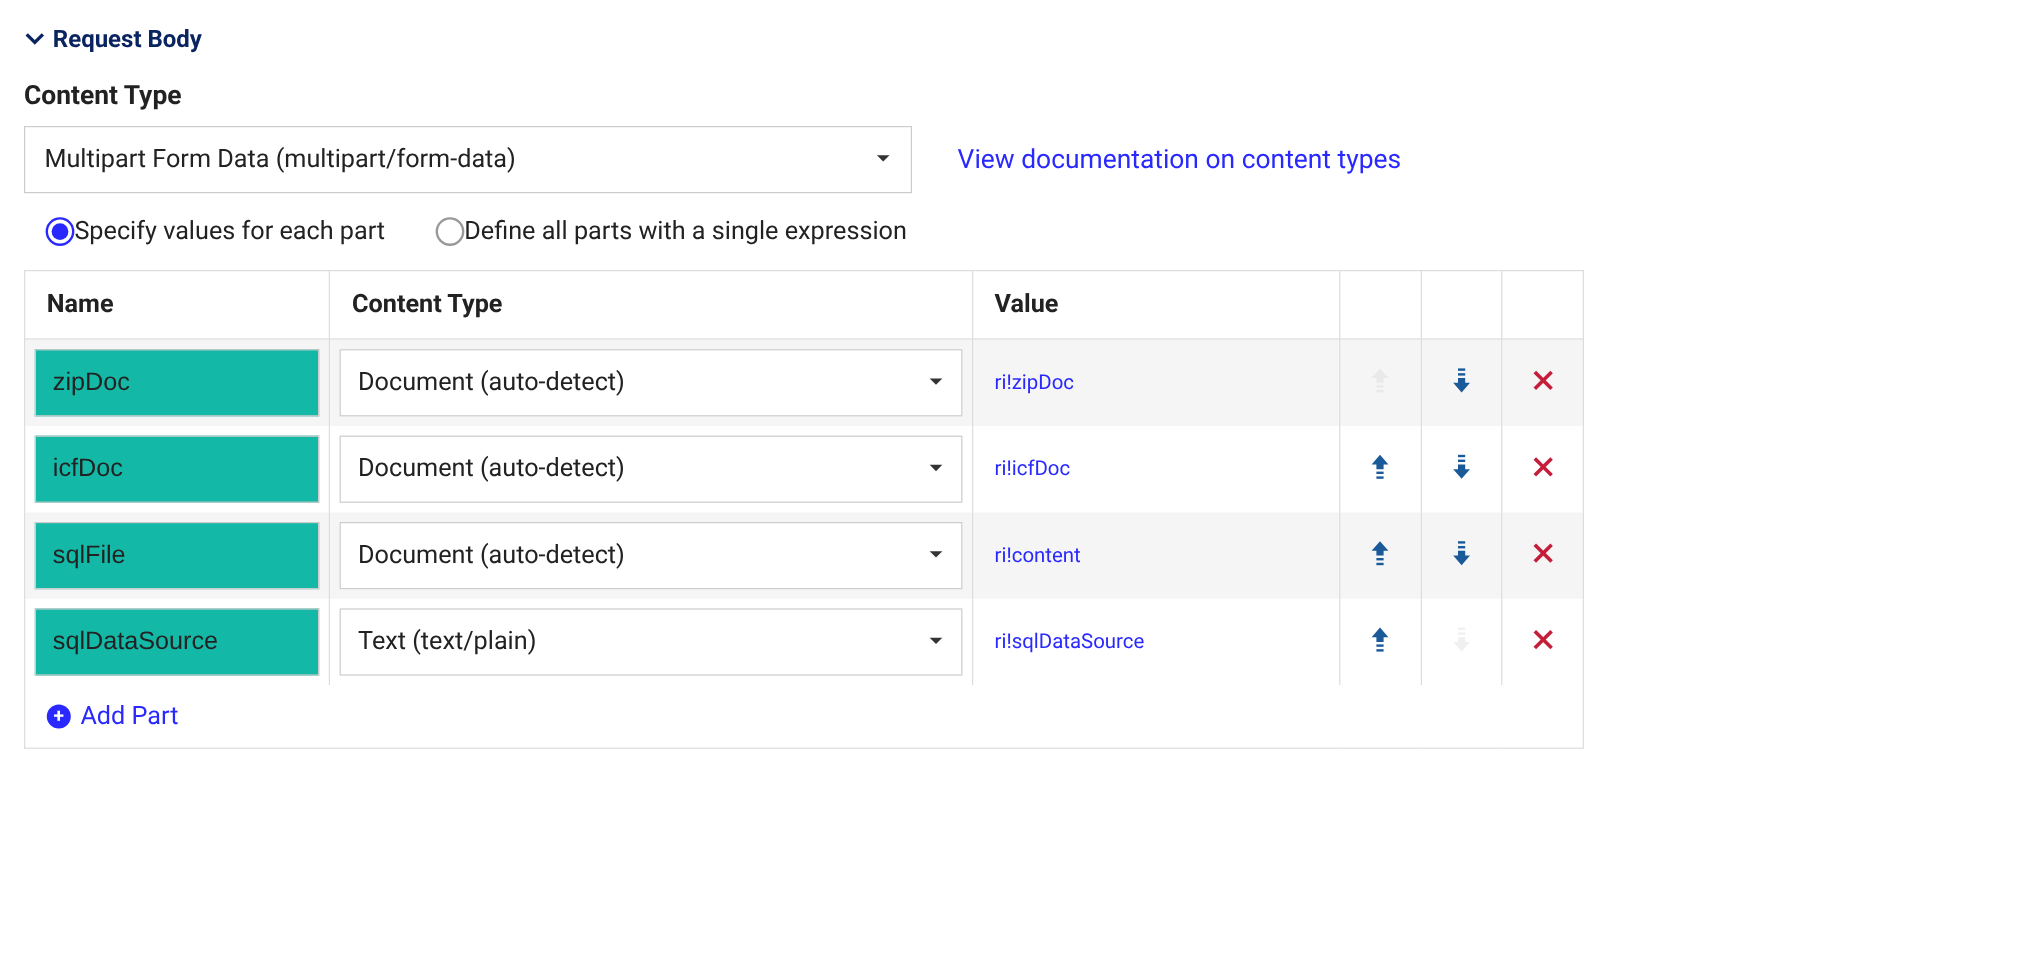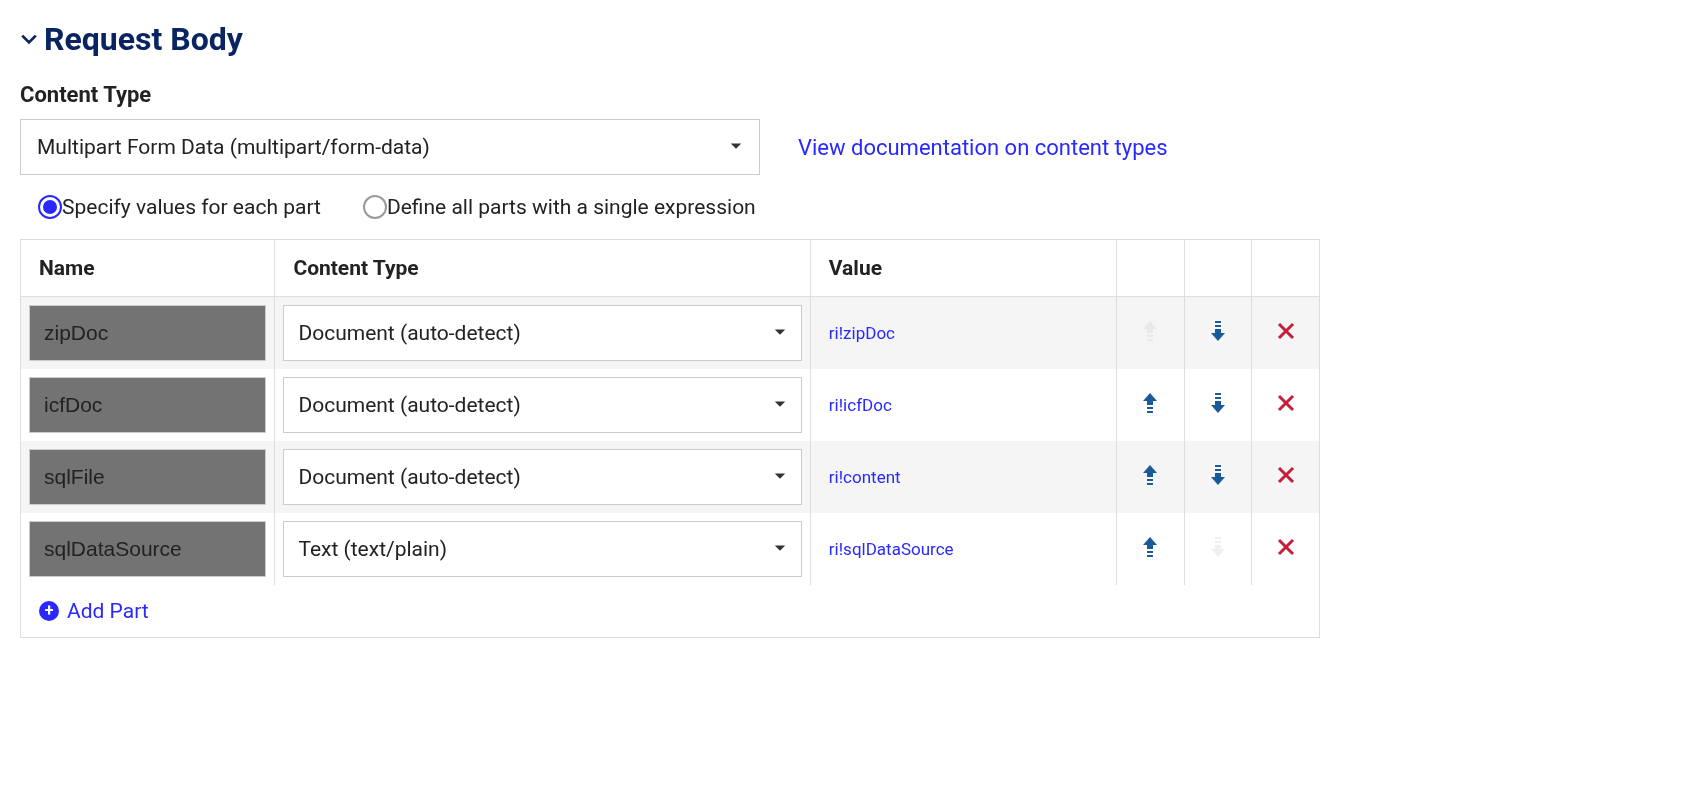--- a/index.html
+++ b/index.html
@@ -13,21 +13,21 @@
       padding: 20px;
       background: #fff;
     }
     .section-header {
       display: flex;
       align-items: center;
       gap: 6px;
       margin-bottom: 24px;
     }
     .section-title {
-      font-size: 32px;
+      font-size: 20px;
       font-weight: 700;
       color: #0a2461;
     }
     .chevron-icon {
       color: #0a2461;
       display: flex;
       align-items: center;
     }
     .field-label {
       font-size: 22px;
@@ -131,21 +131,21 @@
     .col-name { width: 300px; }
     .col-type { width: 640px; }
     .col-value { width: 350px; }
     .col-action { width: 76px; text-align: center; }
     .cell-input {
       width: 100%;
       height: 56px;
       border: 1px solid #ccc;
       padding: 15px 14px;
       font-size: 21px;
-      background: #737373;
+      background: #14b8a6;
       color: #222;
     }
     .cell-dropdown {
       width: 100%;
       height: 56px;
       border: 1px solid #ccc;
       background: #fff;
       display: flex;
       align-items: center;
       padding: 0 14px;

